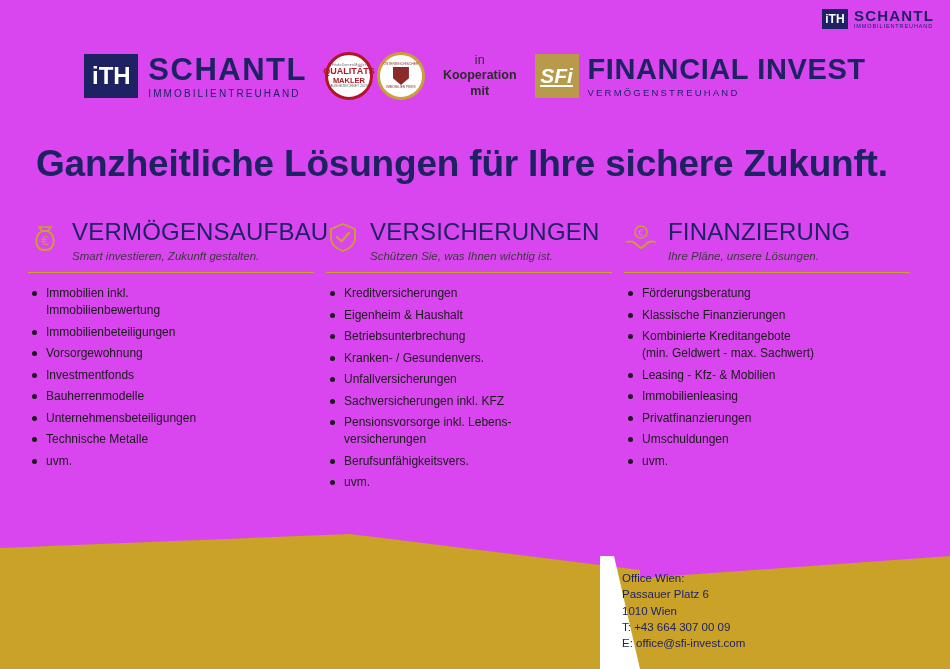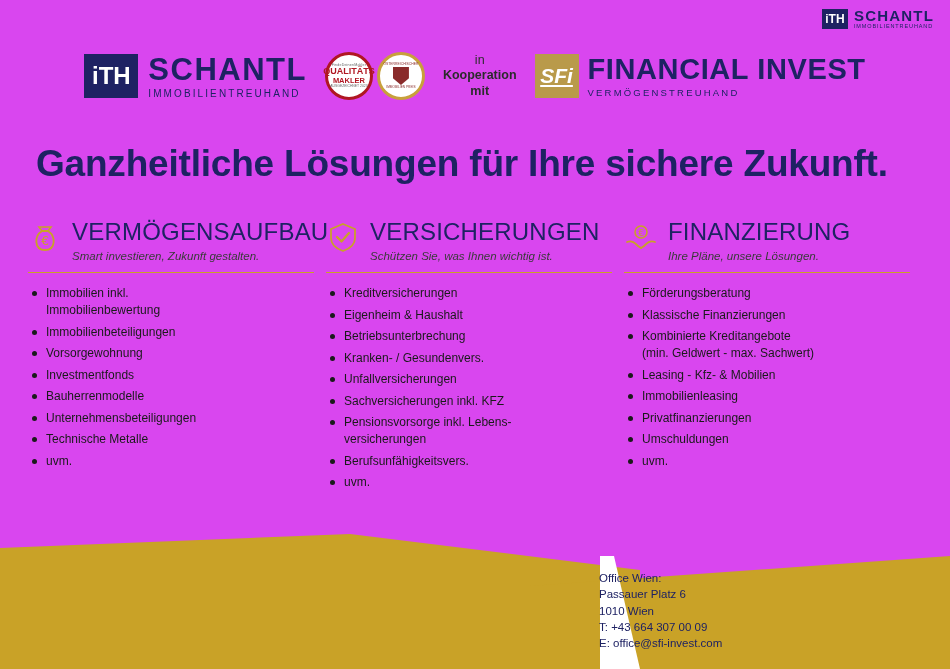--- a/index.html
+++ b/index.html
@@ -196,21 +196,21 @@
     position: absolute;
     left: 600px; top: 556px;
     width: 40px; height: 113px;
     background: #ffffff;
     clip-path: polygon(0 0, 14px 0, 40px 113px, 0 113px);
   }
 
   
   .offices {
     position: absolute;
-    left: 599px; top: 570px;
+    left: 622px; top: 570px;
     display: flex; gap: 4px;
     color: #1e2263;
   }
   .office { padding-right: 22px; }
   .office.second { padding-left: 22px; border-left: 1px solid #1e2263; }
   .office .line {
     font-size: 11.5px; line-height: 1.42; white-space: nowrap;
   }
   .office .line.title { font-weight: normal; }
 </style>

